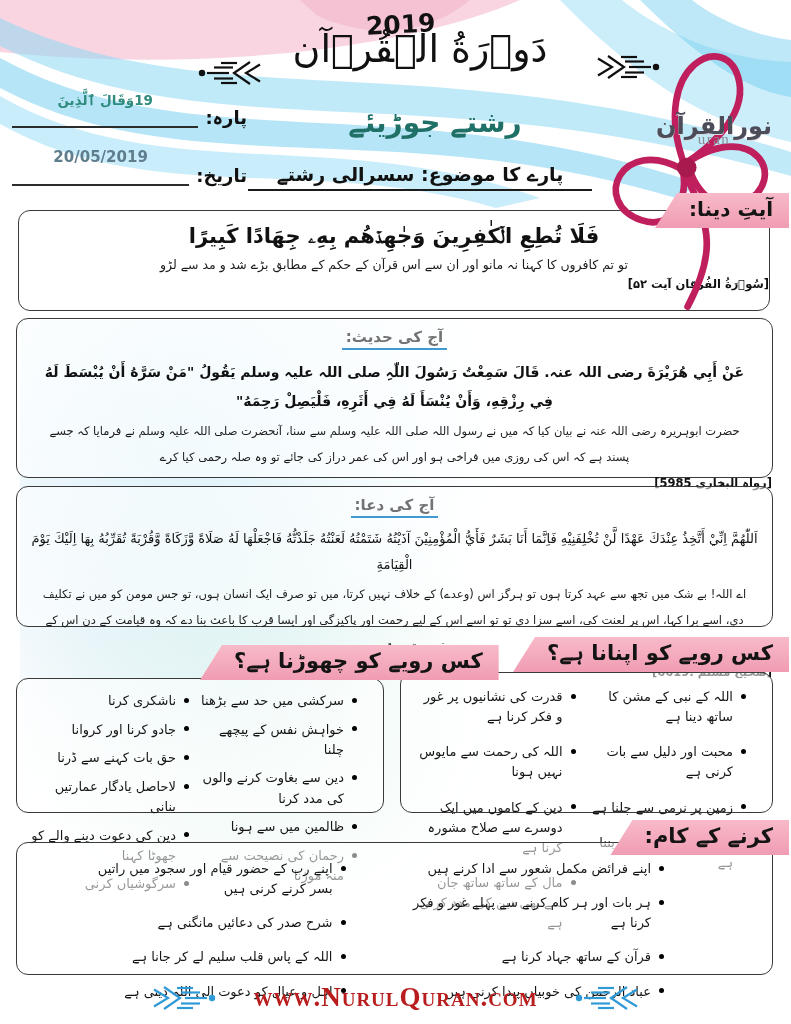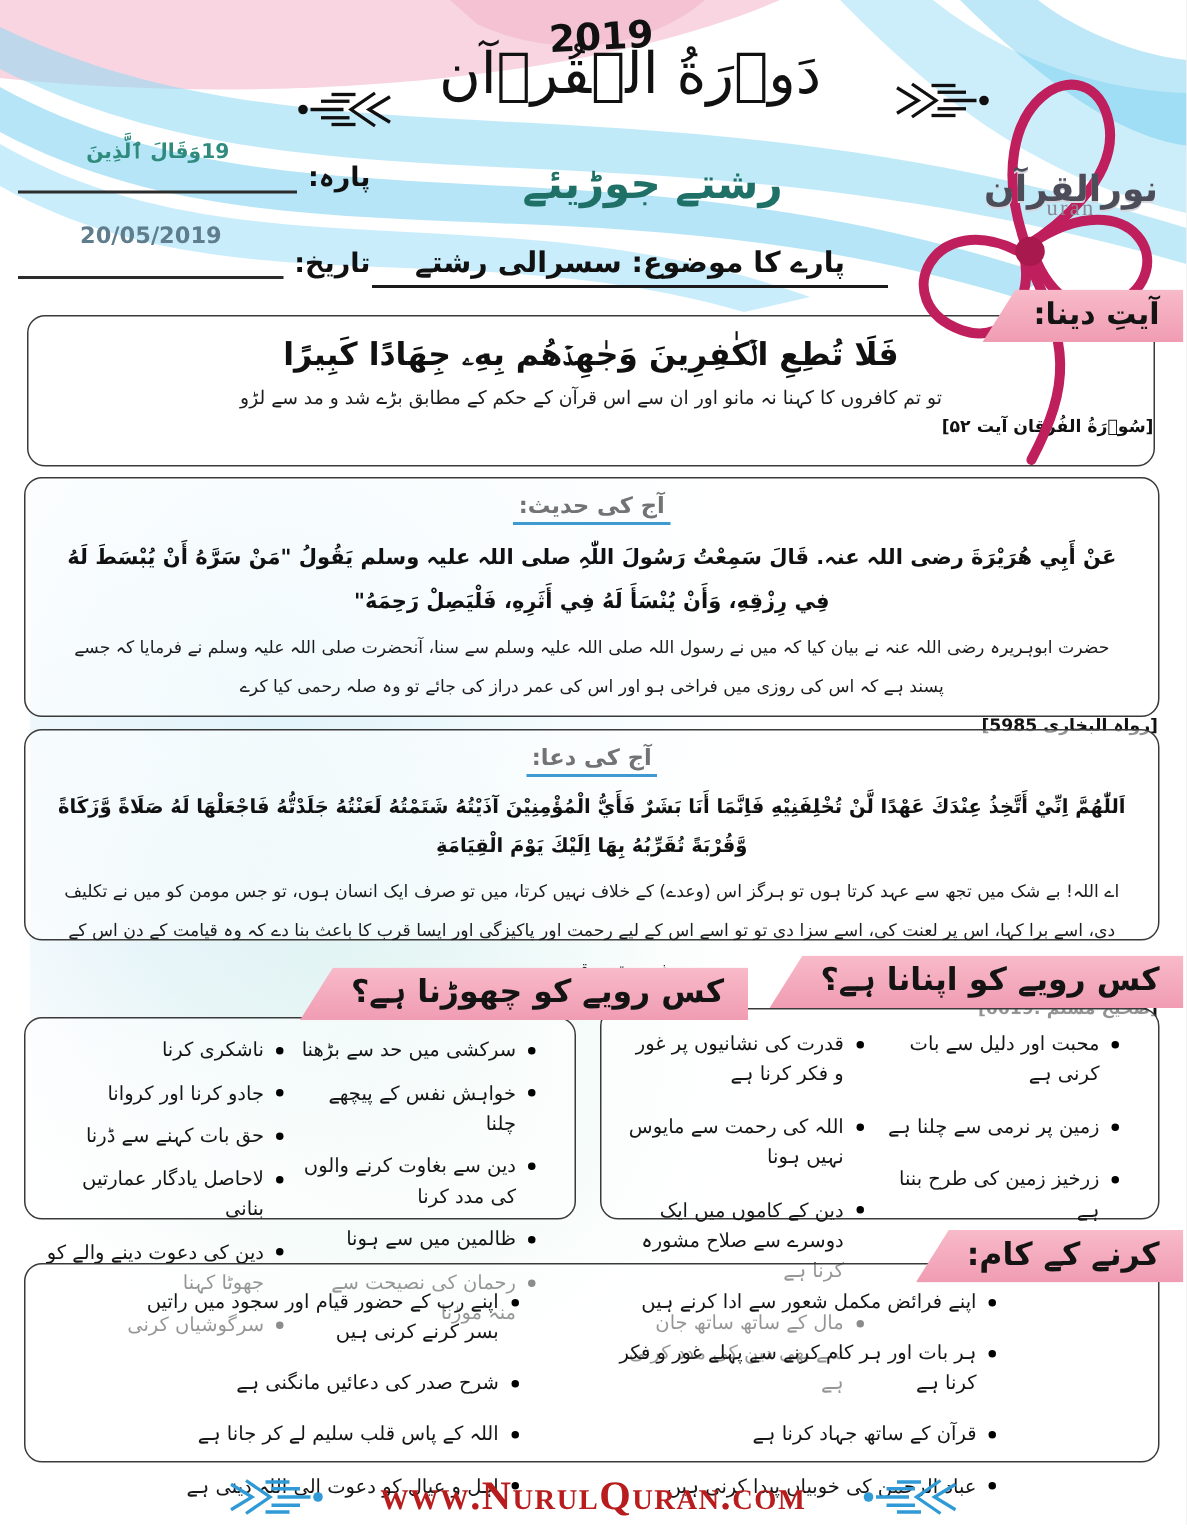--- a/index.html
+++ b/index.html
@@ -52,21 +52,21 @@
   #ayat-box{top:210px;left:18px;width:752px;height:101px;}
   .arabic-lg{font-size:21px;font-weight:bold;text-align:center;margin:13px 30px 0;}
   .urdu-sm{font-size:12.5px;text-align:center;margin:9px 40px 0;color:#1c1c1c;}
   .ref{font-size:11.5px;font-weight:bold;margin-top:5px;}
 
   #hadith-box{top:318px;left:16px;width:757px;height:160px;}
   #dua-box{top:486px;left:16px;width:757px;height:141px;}
   .blue-head{display:block;width:max-content;margin:9px auto 0;font-size:15px;font-weight:bold;
        color:#737373;border-bottom:2px solid #3f9ad2;padding:0 4px 2px;}
   .arabic-md{font-size:14px;font-weight:bold;text-align:center;line-height:2.05;margin:8px 16px 0;}
-  .arabic-md-sm{font-size:13px;font-weight:bold;text-align:center;line-height:2.0;margin:8px 8px 0;}
+  .arabic-md-sm{font-size:13px;font-weight:normal;text-align:center;line-height:2.0;margin:8px 8px 0;}
   .urdu-md{font-size:11.5px;text-align:center;line-height:2.25;margin:4px 24px 0;color:#1c1c1c;}
 
   #adopt-head{top:637px;right:2px;font-size:21px;}
   #leave-head{top:645px;left:200px;right:auto;font-size:21px;}
   #adopt-box{top:672px;left:400px;width:373px;height:141px;}
   #leave-box{top:678px;left:16px;width:368px;height:135px;}
   #tasks-head{top:820px;right:2px;font-size:21px;}
   #tasks-box{top:842px;left:16px;width:757px;height:133px;}
 
   .cols{display:flex;height:100%;box-sizing:border-box;gap:8px;}
@@ -179,20 +179,21 @@
     <span class="blue-head">آج کی دعا:</span>
     <div class="arabic-md-sm">اَللّٰهُمَّ اِنِّيْ أَتَّخِذُ عِنْدَكَ عَهْدًا لَّنْ تُخْلِفَنِيْهِ فَاِنَّمَا أَنَا بَشَرٌ فَأَيُّ الْمُؤْمِنِيْنَ آذَيْتُهُ شَتَمْتُهُ لَعَنْتُهُ جَلَدْتُّهُ فَاجْعَلْهَا لَهُ صَلَاةً وَّزَكَاةً وَّقُرْبَةً تُقَرِّبُهُ بِهَا اِلَيْكَ يَوْمَ الْقِيَامَةِ</div>
     <div class="urdu-md">اے اللہ! بے شک میں تجھ سے عہد کرتا ہوں تو ہرگز اس (وعدے) کے خلاف نہیں کرتا، میں تو صرف ایک انسان ہوں، تو جس مومن کو میں نے تکلیف دی، اسے برا کہا، اس پر لعنت کی، اسے سزا دی تو تو اسے اس کے لیے رحمت اور پاکیزگی اور ایسا قرب کا باعث بنا دے کہ وہ قیامت کے دن اس کے ذریعے تیرے قریب ہو۔</div>
     <div class="ref">[صحیح مسلم :6619]</div>
   </div>
 
   <div class="pink-tab" id="adopt-head">کس رویے کو اپنانا ہے؟</div>
   <div class="box" id="adopt-box">
     <div class="cols">
       <ul>
+        <li>اللہ کے نبی کے مشن کا ساتھ دینا ہے</li>
         <li>محبت اور دلیل سے بات کرنی ہے</li>
         <li>زمین پر نرمی سے چلنا ہے</li>
         <li>زرخیز زمین کی طرح بننا ہے</li>
       </ul>
       <ul>
         <li>قدرت کی نشانیوں پر غور و فکر کرنا ہے</li>
         <li>اللہ کی رحمت سے مایوس نہیں ہونا</li>
         <li>دین کے کاموں میں ایک دوسرے سے صلاح مشورہ کرنا ہے</li>
         <li>مال کے ساتھ ساتھ جان سے بھی دین کی مدد کرنی ہے</li>
       </ul>

